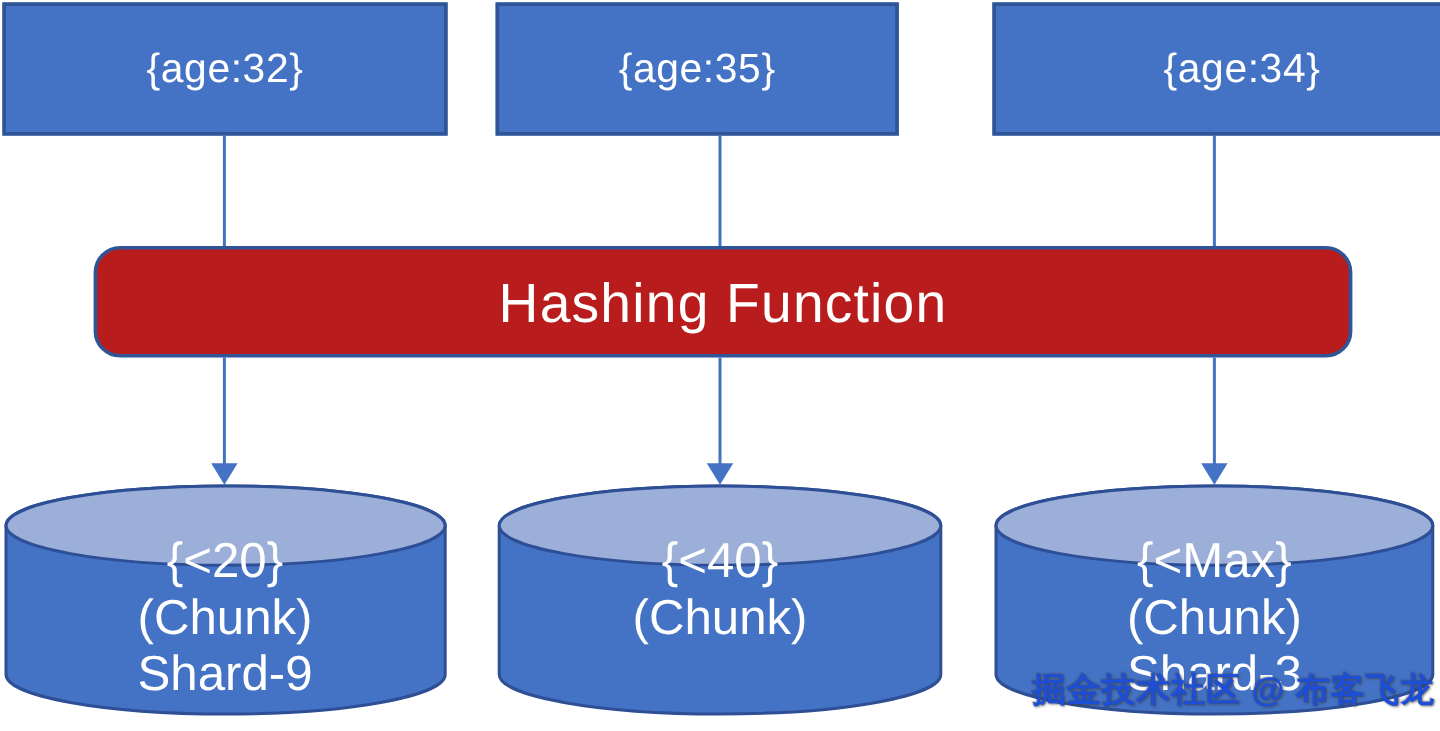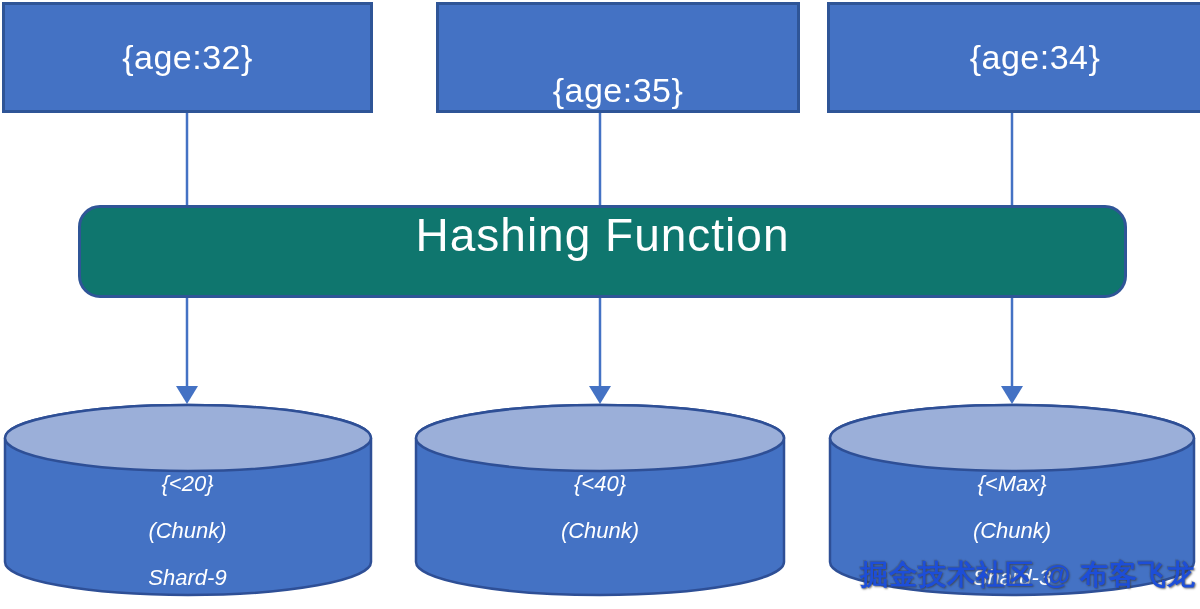--- a/index.html
+++ b/index.html
@@ -40,46 +40,46 @@
     font-size: 34px;
     letter-spacing: 0.5px;
   }
   .hash-box {
     position: absolute;
     left: 78px;
     top: 205px;
     width: 1049px;
     height: 93px;
     box-sizing: border-box;
-    background: #0f766e;
+    background: #b91c1c;
     border: 3px solid #2f5597;
     border-radius: 22px;
     display: flex;
+    align-items: center;
     justify-content: center;
     z-index: 2;
   }
   .hash-box span {
     color: #ffffff;
     font-size: 46px;
     letter-spacing: 1px;
   }
   .cylinder-svg {
     position: absolute;
     top: 402px;
     z-index: 2;
   }
   .cyl-text {
     position: absolute;
-    top: 460px;
+    top: 444px;
     text-align: center;
     color: #ffffff;
-    font-size: 22px;
+    font-size: 41px;
     line-height: 47px;
     z-index: 3;
-    font-style: italic;
   }
   .cyl-text div { white-space: nowrap; }
   .watermark {
     position: absolute;
     right: 4px;
     top: 556px;
     z-index: 4;
     color: #1d4ed8;
     font-size: 28px;
     font-weight: bold;
@@ -103,21 +103,21 @@
     <polygon points="176,386 198,386 187,404" fill="#4472c4"></polygon>
     <line x1="600" y1="298" x2="600" y2="388" stroke="#4472c4" stroke-width="2.5"></line>
     <polygon points="589,386 611,386 600,404" fill="#4472c4"></polygon>
     <line x1="1012" y1="298" x2="1012" y2="388" stroke="#4472c4" stroke-width="2.5"></line>
     <polygon points="1001,386 1023,386 1012,404" fill="#4472c4"></polygon>
   </svg>
 
   <div class="doc-box" style="left:2px; width:371px;">
     <span>{age:32}</span>
   </div>
-  <div class="doc-box" style="left:436px; width:364px;align-items:flex-end;">
+  <div class="doc-box" style="left:413px; width:336px;">
     <span>{age:35}</span>
   </div>
   <div class="doc-box" style="left:827px; width:416px;">
     <span>{age:34}</span>
   </div>
 
   <div class="hash-box">
     <span>Hashing Function</span>
   </div>
 

